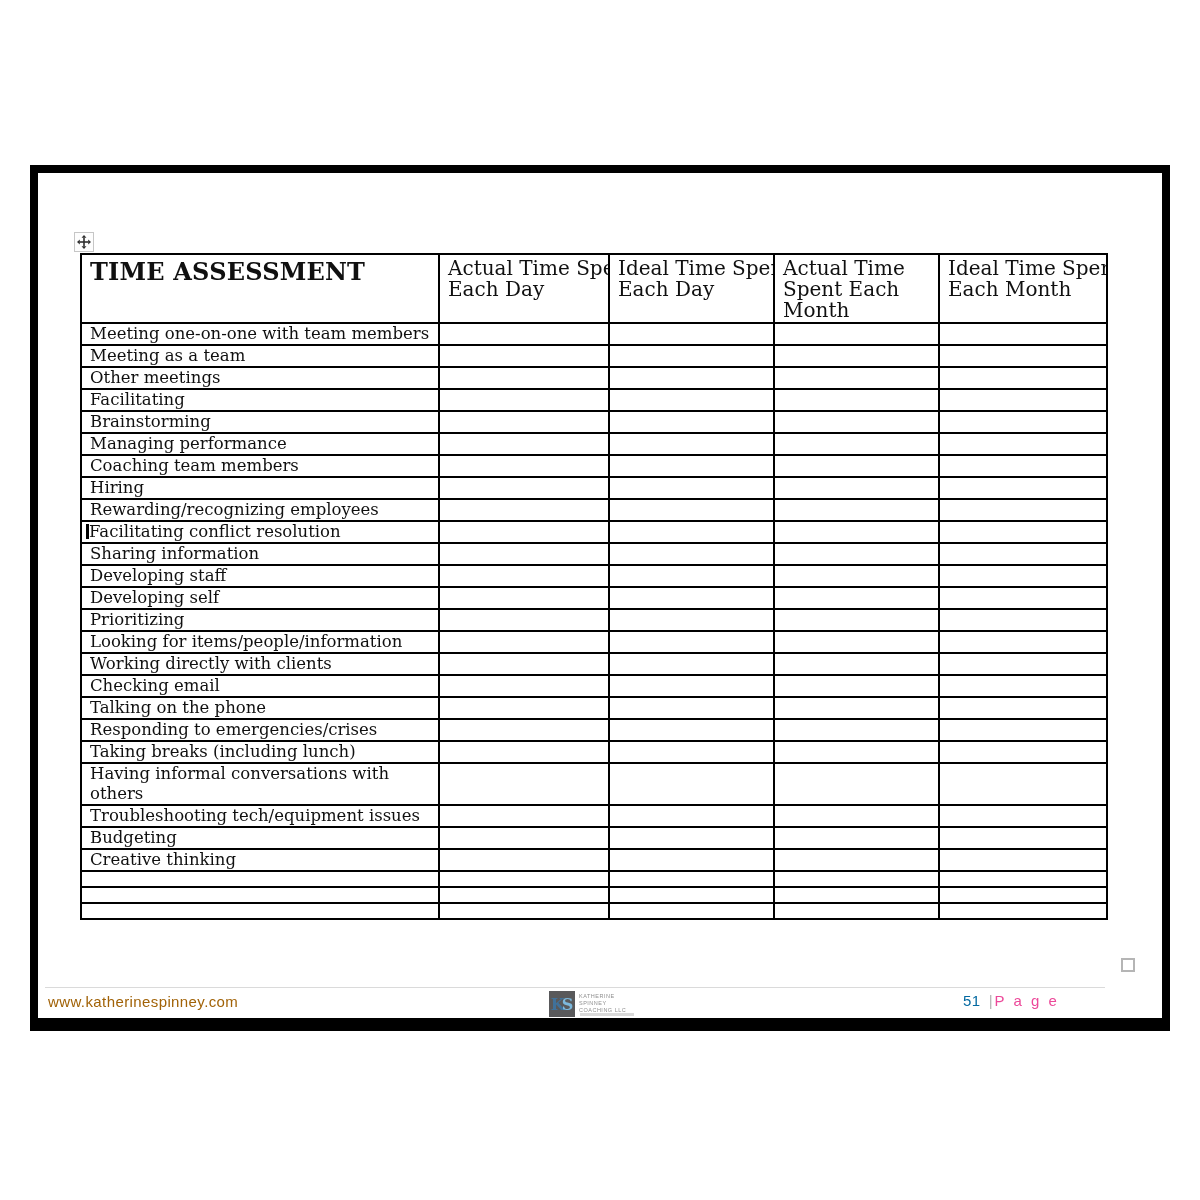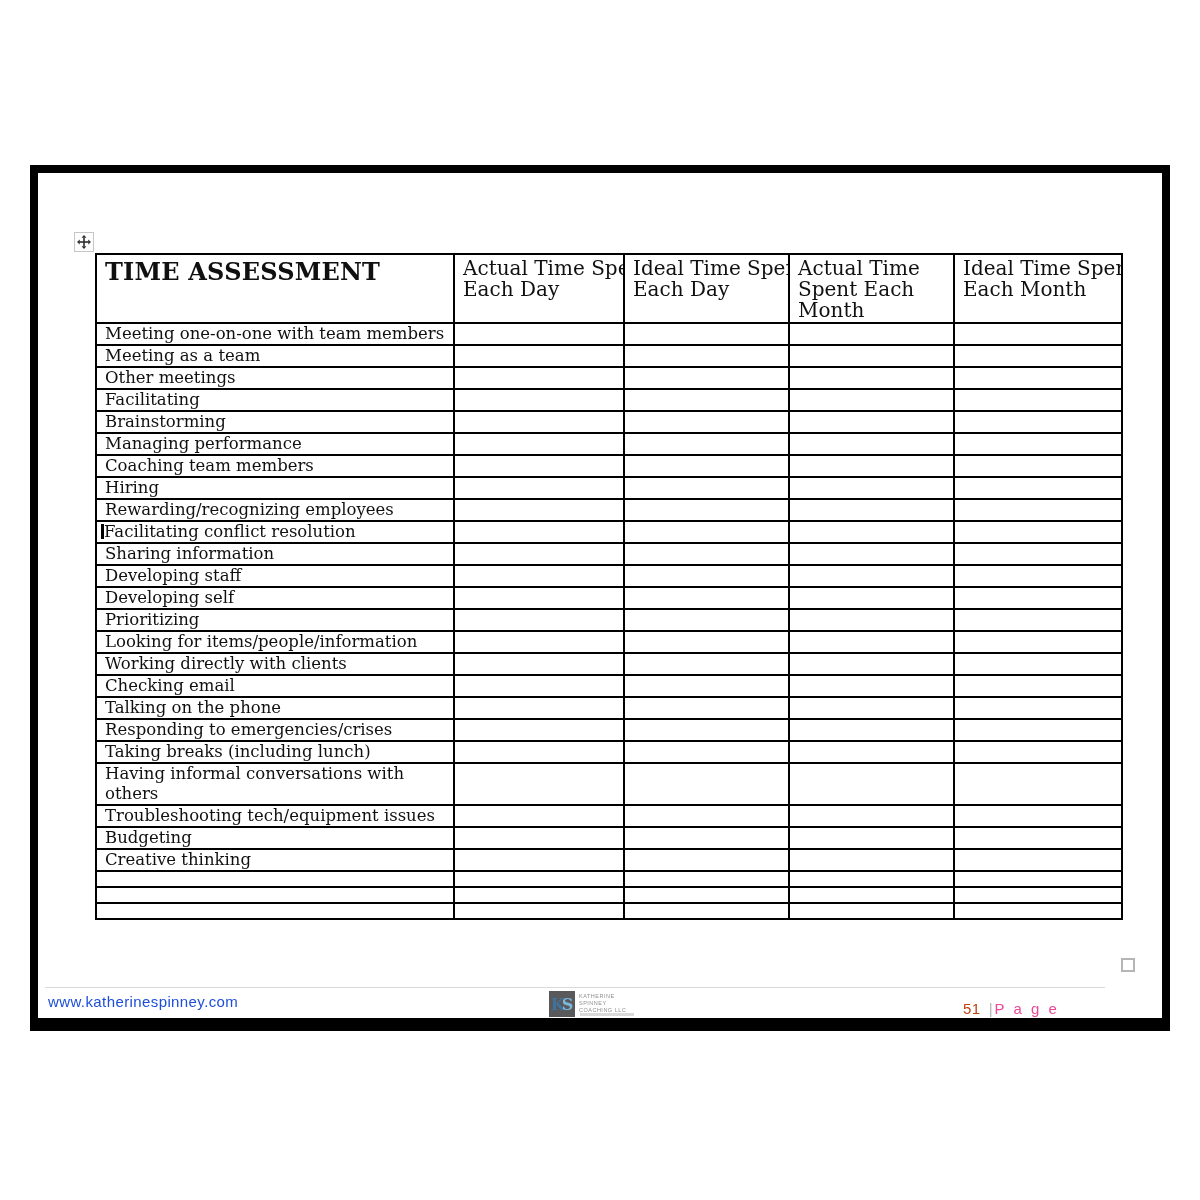--- a/index.html
+++ b/index.html
@@ -21,21 +21,21 @@
     display:flex; align-items:center; justify-content:center;
   }
   .move-handle svg { display:block; }
   
   .resize-handle {
     position:absolute; left:1121px; top:958px; width:14px; height:14px;
     box-sizing:border-box; border:2px solid #b5b5b5; background:#ffffff;
   }
   
   table.assessment {
-    position:absolute; left:95px; top:253px; width:1026px;
+    position:absolute; left:80px; top:253px; width:1026px;
     border-collapse:collapse; table-layout:fixed; background:#fff;
   }
   table.assessment th, table.assessment td {
     border:2px solid #000; box-sizing:border-box;
     color:#101010; overflow:hidden;
   }
   thead th {
     height:69px; vertical-align:top; text-align:left;
     font-family:"DejaVu Serif", serif; font-weight:normal;
     font-size:20px; line-height:21px; padding:3px 4px 0 8px; white-space:pre;
@@ -53,21 +53,21 @@
     display:inline-block; width:3px; height:15px; background:#000;
     vertical-align:middle; margin:0 0 2px -4px;
   }
   
   .footer-divider {
     position:absolute; left:45px; top:987px; width:1060px; height:1px;
     background:#dadada;
   }
   .footer-website {
     position:absolute; left:48px; top:993px;
-    font-size:15px; letter-spacing:0.4px; color:#1d4ed8;
+    font-size:15px; letter-spacing:0.4px; color:#a16207;
   }
   .logo { position:absolute; left:549px; top:991px; display:flex; }
   .logo-box {
     width:26px; height:26px; background:#59595b; flex:0 0 auto;
     display:flex; align-items:center; justify-content:center;
     font-family:"DejaVu Serif", serif; font-weight:bold; font-size:16px;
   }
   .logo-k { color:#40719a; }
   .logo-s { color:#7cb8dc; margin-left:-3px; }
   .logo-name {
@@ -76,21 +76,21 @@
     color:#8f8f8f; white-space:pre;
   }
   .logo-smear {
     position:absolute; left:580px; top:1013px; width:54px; height:3px;
     background:#d9d9d9;
   }
   .footer-page {
     position:absolute; left:963px; top:992px; display:flex; align-items:baseline;
     font-size:15px;
   }
-  .footer-page .num { color:#c2410c; letter-spacing:0.5px;margin-top:8px; }
+  .footer-page .num { color:#0369a1; letter-spacing:0.5px; }
   .footer-page .bar { color:#b3b3b3; margin-left:8px; }
   .footer-page .word { color:#ec4899; letter-spacing:2.5px; margin-left:2px; }
 </style>
 </head>
 <body>
 
 <div class="canvas">
 
   <div class="frame"></div>
 

